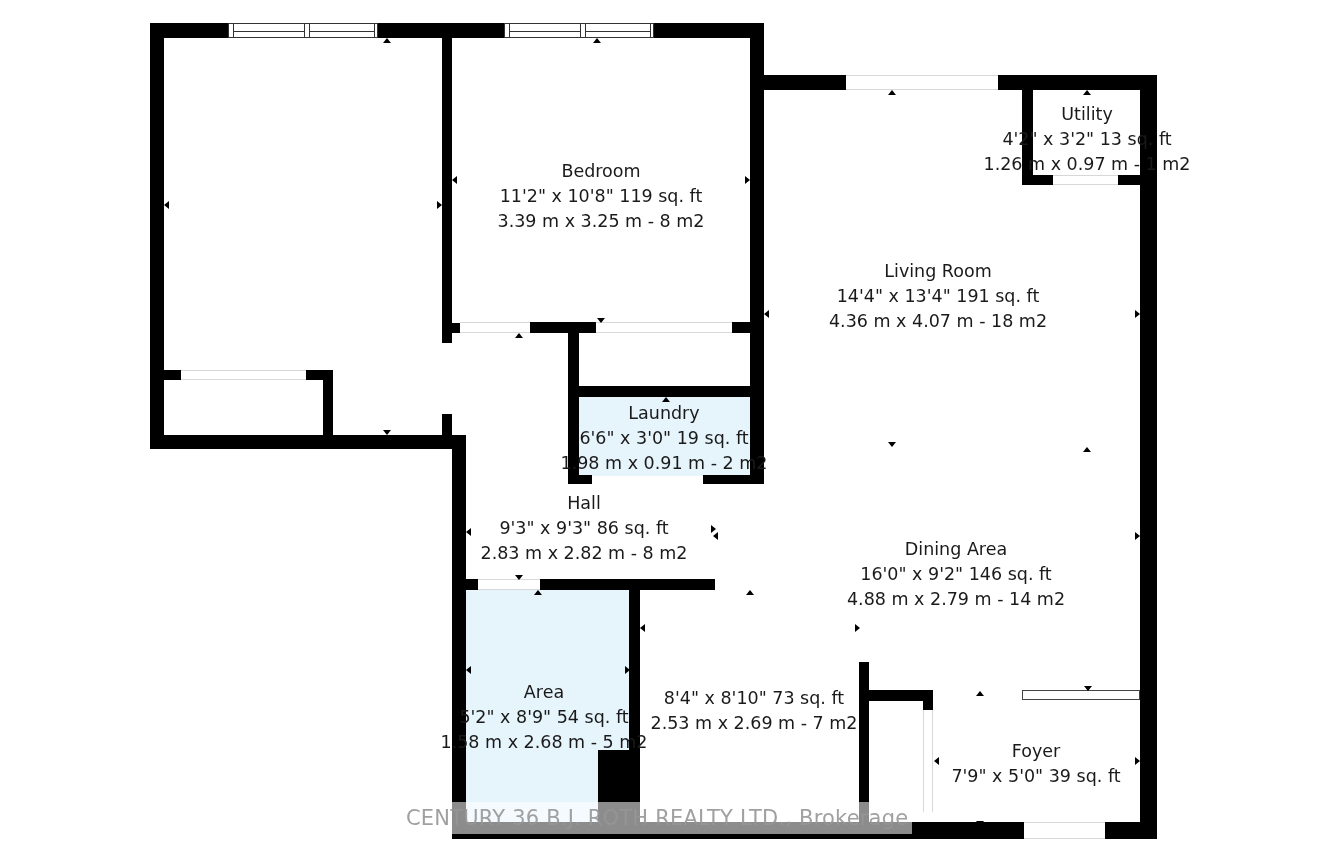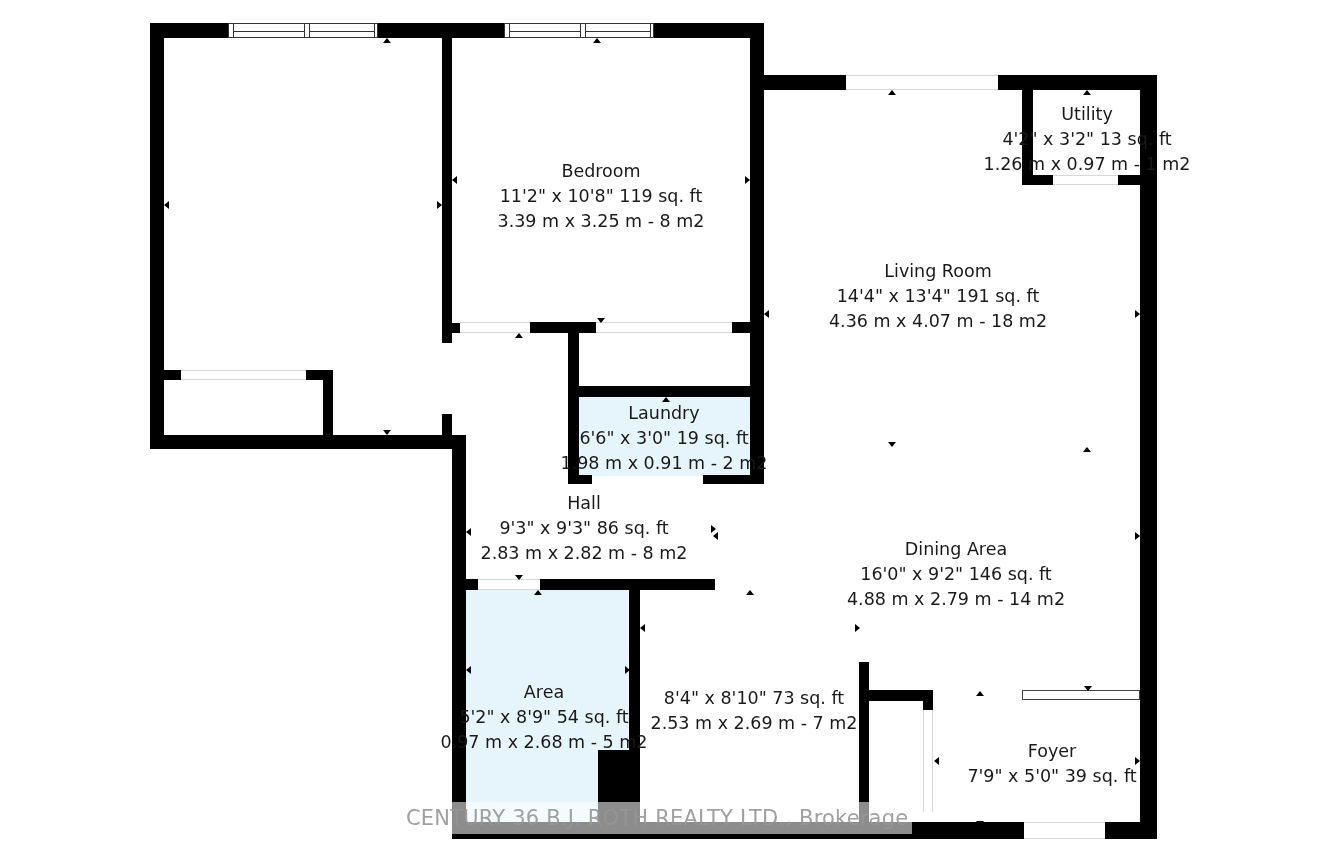--- a/index.html
+++ b/index.html
@@ -159,25 +159,25 @@
     <div>2.83 m x 2.82 m - 8 m2</div>
   </div>
   <div class="label" style="left:956px;top:537px;">
     <div>Dining Area</div>
     <div>16'0" x 9'2" 146 sq. ft</div>
     <div>4.88 m x 2.79 m - 14 m2</div>
   </div>
   <div class="label" style="left:544px;top:680px;">
     <div>Area</div>
     <div>5'2" x 8'9" 54 sq. ft</div>
-    <div>0.97 m x 2.68 m - 5 m2</div>
+    <div>1.58 m x 2.68 m - 5 m2</div>
   </div>
   <div class="label" style="left:754px;top:686px;">
     <div>8'4" x 8'10" 73 sq. ft</div>
     <div>2.53 m x 2.69 m - 7 m2</div>
   </div>
-  <div class="label" style="left:1036px;top:739px;margin-left:16px;">
+  <div class="label" style="left:1036px;top:739px;">
     <div>Foyer</div>
     <div>7'9" x 5'0" 39 sq. ft</div>
   </div>
 
   <div class="watermark">CENTURY 36 B.J. ROTH REALTY LTD., Brokerage</div>
 </div>
 
 </body></html>

